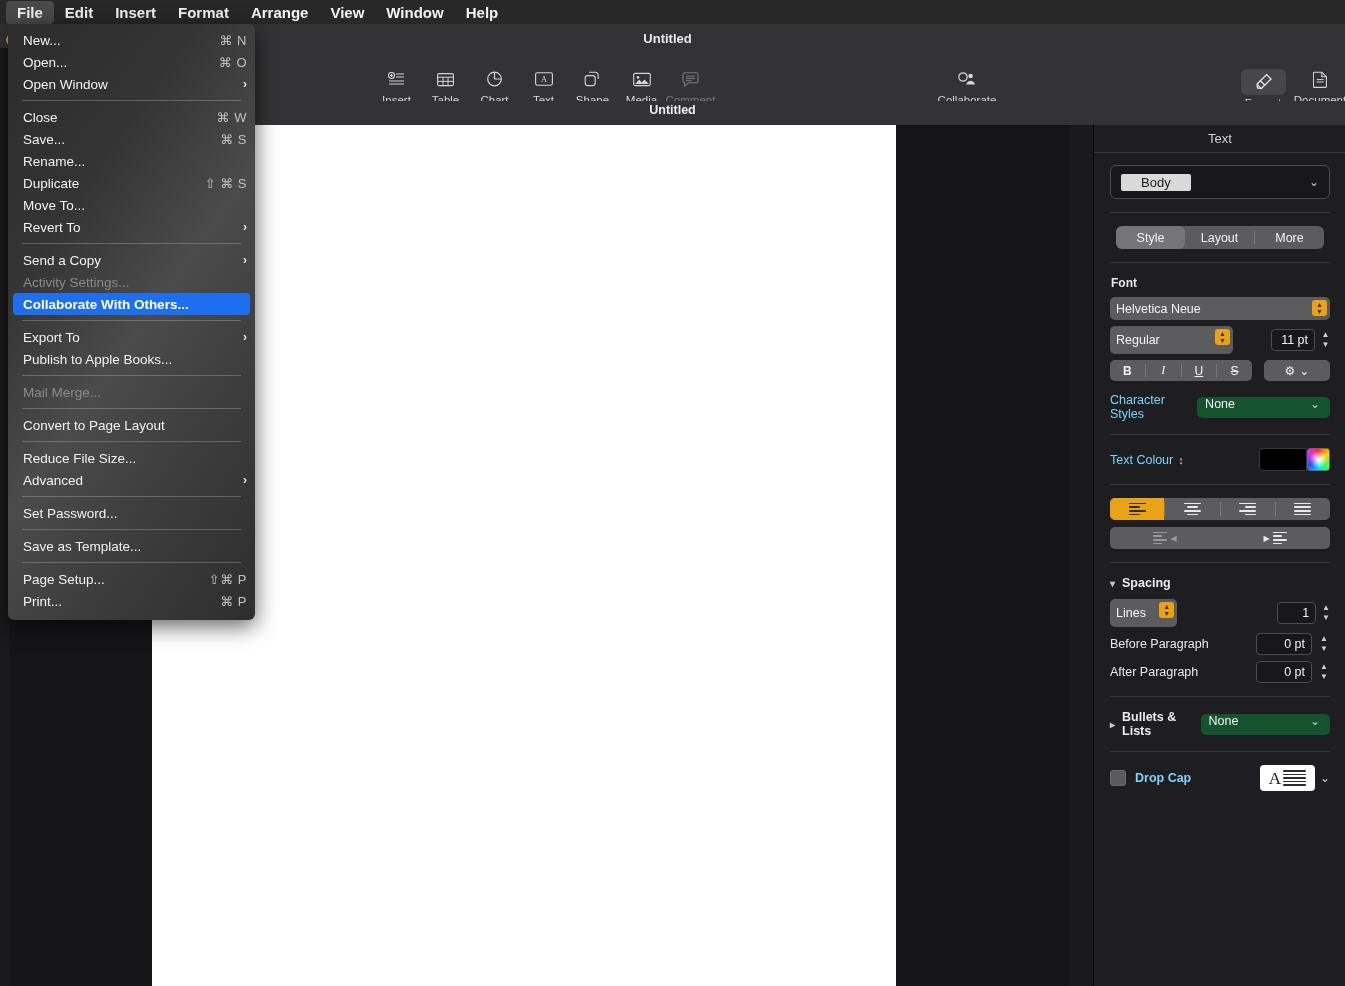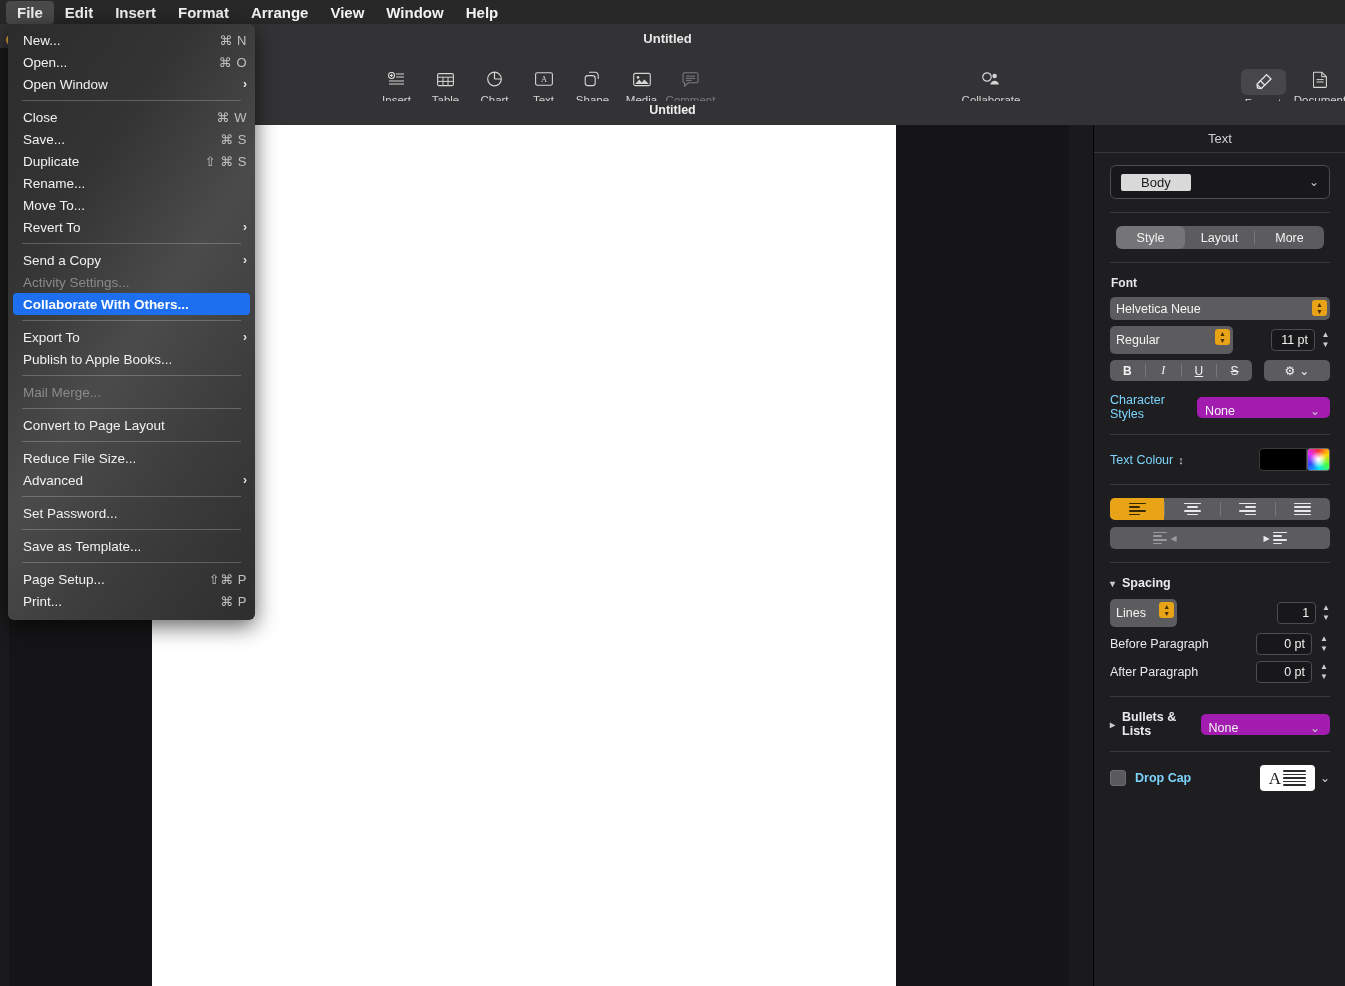--- a/index.html
+++ b/index.html
@@ -157,22 +157,22 @@
     background: #5c5c5f; border-radius: 5px; height: 21px; flex: 1;
     display: flex; align-items: center; justify-content: center; gap: 4px;
     color: #f0f0f1; font-size: 12px; margin-left: 6px;
   }
 
   .label-row { display: flex; align-items: center; margin-bottom: 6px; }
   .label-row .lbl { font-size: 12.5px; color: #7dd3fc; font-weight: 700; }
   .label-row .lbl.reg { font-weight: 400; }
 
   .dropdown {
-    background: #a21caf; border-radius: 5px; height: 21px;
-    display: flex; align-items: flex-end; padding: 0 8px; position: relative;
+    background: #14532d; border-radius: 5px; height: 21px;
+    display: flex; align-items: flex-start; padding: 0 8px; position: relative;
     color: #f3f3f4; font-size: 12.5px;
   }
 
   .swatch-wrap { display: flex; align-items: center; margin-left: auto; }
   .swatch {
     width: 46px; height: 21px; background: #000;
     border-radius: 4px 0 0 4px; border: 1px solid #3a3a3c;
   }
   .wheel {
     width: 21px; height: 21px; border-radius: 3px;
@@ -339,21 +339,21 @@
           <div class="ti">
             <svg width="17" height="15" viewBox="0 0 17 15">
                 <path d="M1 2.4a1.6 1.6 0 0 1 1.6-1.6h11.8A1.6 1.6 0 0 1 16 2.4v6.8a1.6 1.6 0 0 1-1.6 1.6H6.4L2.6 14V10.8a1.6 1.6 0 0 1-1.6-1.6z" fill="none" stroke="#7b7b7d" stroke-width="1.1"></path>
                 <path d="M4 4.2h9M4 6.4h9M4 8.4h5.5" stroke="#7b7b7d" stroke-width="1"></path>
               </svg>
           </div>
           <div class="tl">Comment</div>
         </div>
       </div>
 
-      <div class="tool-group" style="left:957px">
+      <div class="tool-group" style="left:933px">
         <div class="tool-btn" style="width:68px">
           <div class="ti">
             <svg width="20" height="16" viewBox="0 0 20 16">
                 <circle cx="6" cy="6" r="4.2" fill="none" stroke="#d5d5d6" stroke-width="1.2"></circle>
                 <circle cx="13.6" cy="5" r="2.3" fill="#d5d5d6"></circle>
                 <path d="M9.2 13.4c.7-2.3 2.4-3.6 4.4-3.6s3.7 1.3 4.4 3.6z" fill="#d5d5d6"></path>
               </svg>
           </div>
           <div class="tl">Collaborate</div>
         </div>
@@ -639,27 +639,27 @@
 
     <div class="mi">
       <span>Close</span>
       <span class="sc">⌘ W</span>
     </div>
     <div class="mi">
       <span>Save...</span>
       <span class="sc">⌘ S</span>
     </div>
     <div class="mi">
+      <span>Rename...</span>
+    </div>
+    <div class="mi">
       <span>Duplicate</span>
       <span class="sc">⇧ ⌘ S</span>
     </div>
     <div class="mi">
-      <span>Rename...</span>
-    </div>
-    <div class="mi">
       <span>Move To...</span>
     </div>
     <div class="mi">
       <span>Revert To</span>
       <span class="arrow">›</span>
     </div>
 
     <div class="msep"></div>
 
     <div class="mi">

